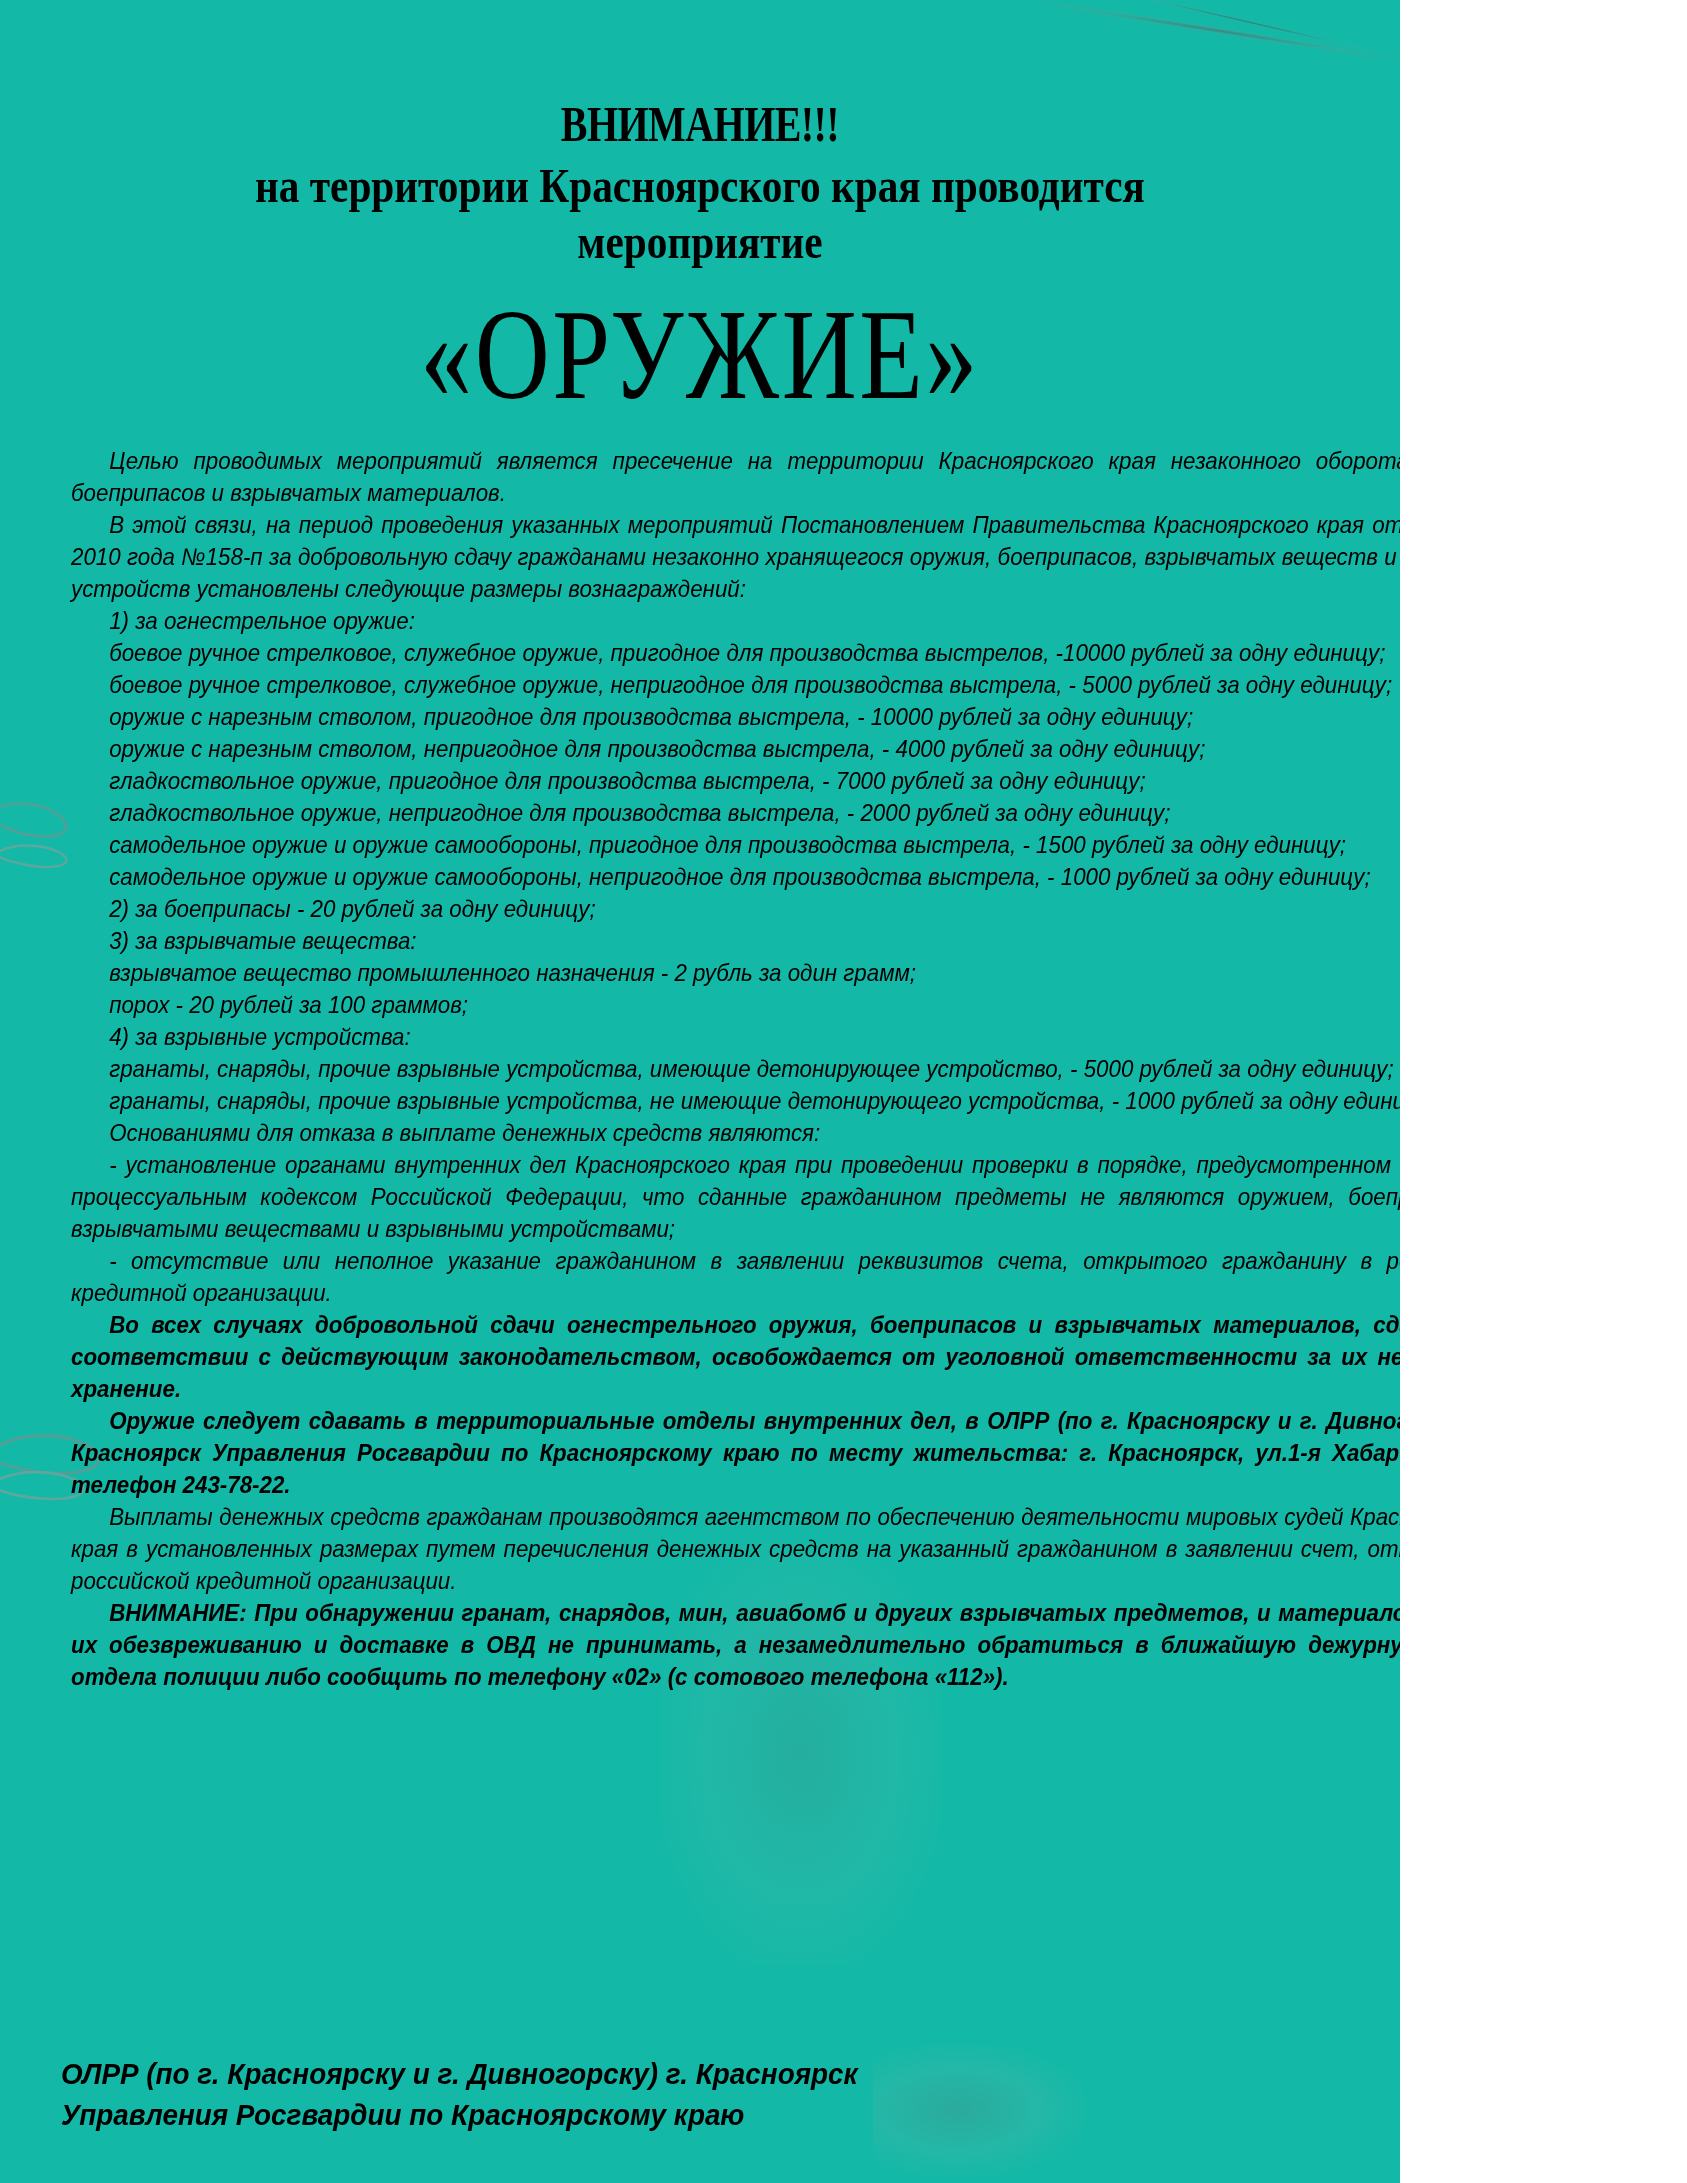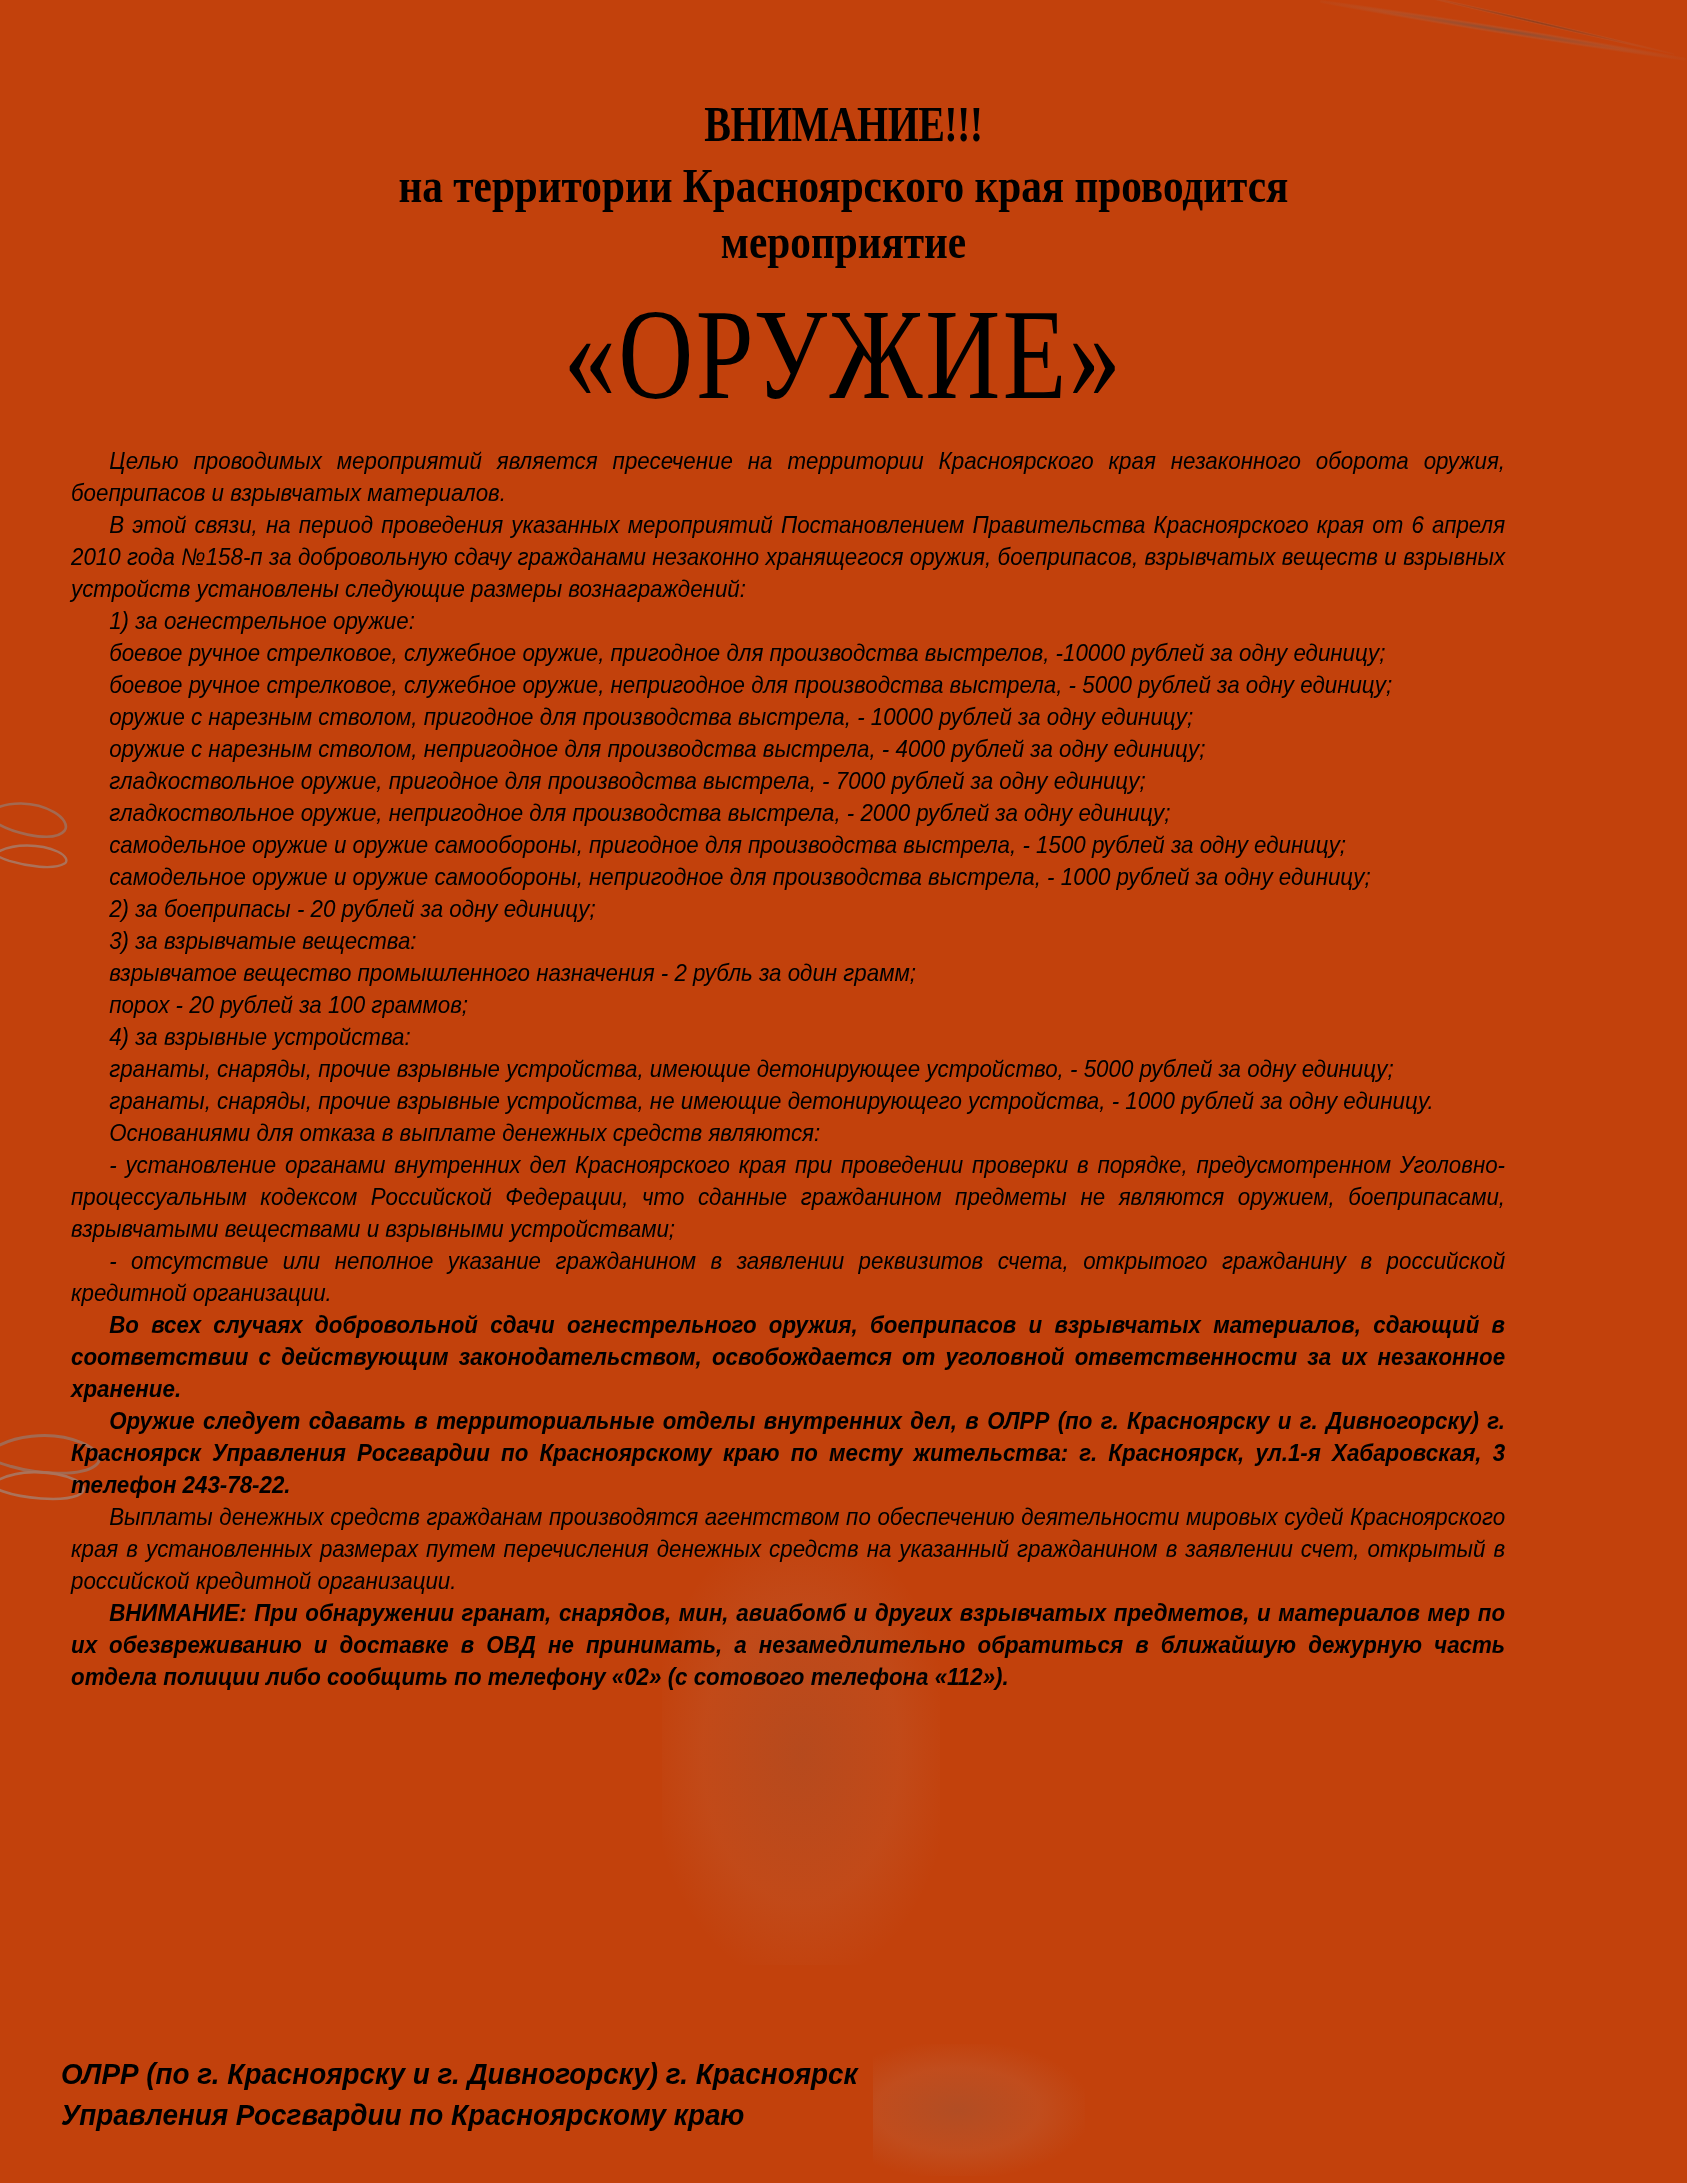--- a/index.html
+++ b/index.html
@@ -7,23 +7,23 @@
     margin: 0;
     padding: 0;
     background: #ffffff;
   }
   body {
     font-family: "Liberation Sans", "DejaVu Sans", sans-serif;
     color: #000000;
   }
   .page {
     position: relative;
-    width: 1687px;
+    width: 1400px;
     height: 2183px;
-    background: #c2410c;
+    background: #14b8a6;
     overflow: hidden;
     box-sizing: border-box;
     text-decoration: underline;
   }
 
   
   .artifact {
     position: absolute;
     pointer-events: none;
     opacity: 0.55;

